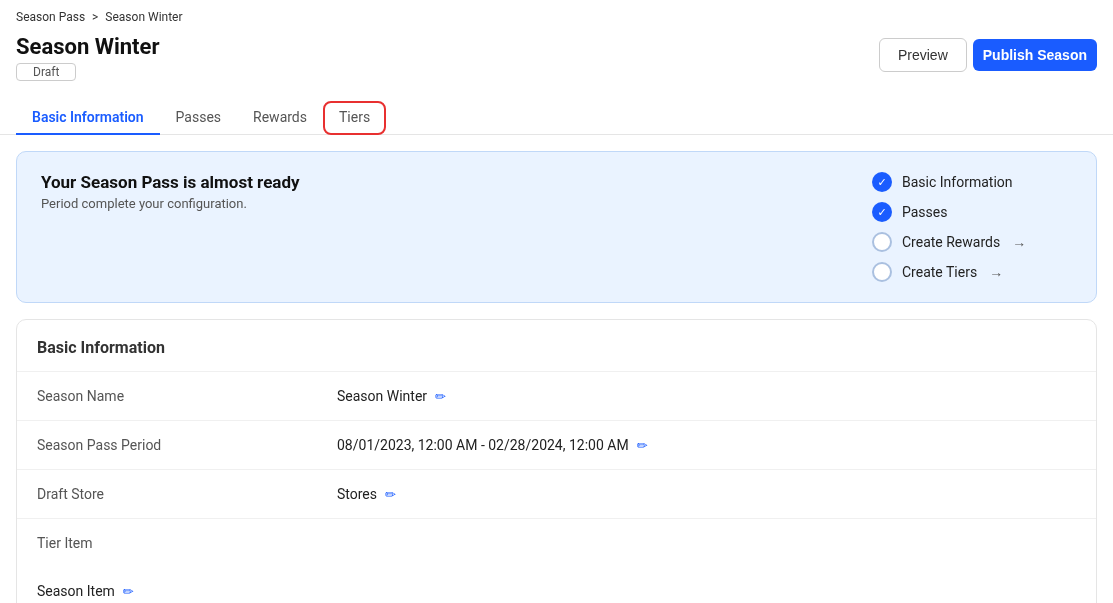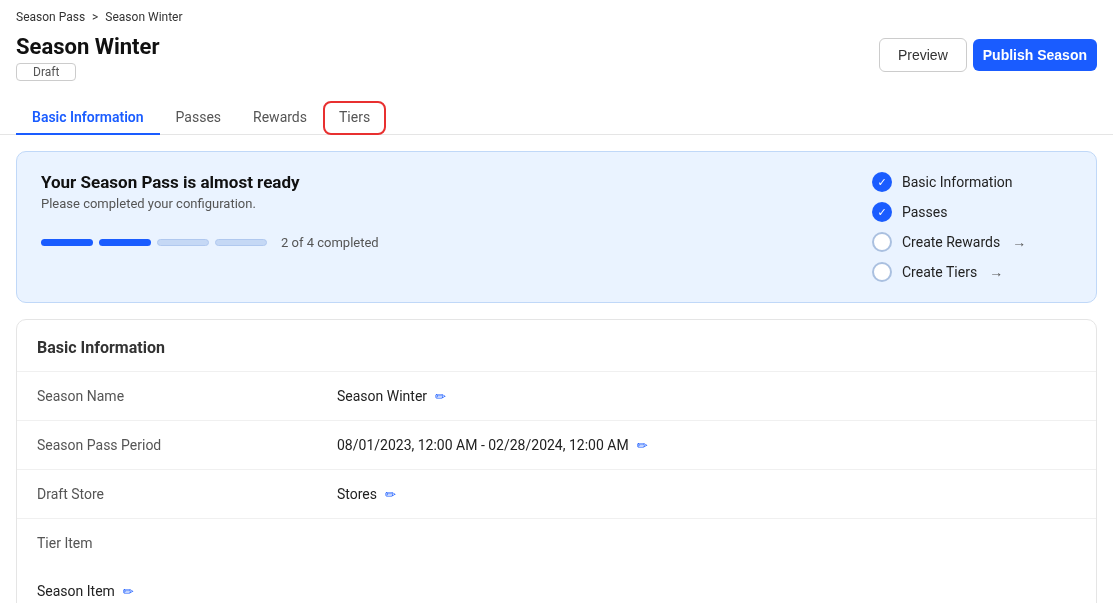--- a/index.html
+++ b/index.html
@@ -252,28 +252,21 @@
   <div class="tab highlighted">
     <span>Tiers</span>
   </div>
 </div>
 
 <div class="main-content">
 
   <div class="progress-card">
     <div class="progress-left">
       <div class="progress-title">Your Season Pass is almost ready</div>
-      <div class="progress-subtitle">Please completed your configuration.</div>
-      <div class="progress-bar-row">
-        <div class="progress-seg filled"></div>
-        <div class="progress-seg filled"></div>
-        <div class="progress-seg empty"></div>
-        <div class="progress-seg empty"></div>
-        <span class="progress-text">2 of 4 completed</span>
-      </div>
+      <div class="progress-subtitle">Period complete your configuration.</div>
     </div>
     <div class="progress-right">
       <div class="checklist-item">
         <div class="check-icon done">✓</div>
         <span class="checklist-label">Basic Information</span>
       </div>
       <div class="checklist-item">
         <div class="check-icon done">✓</div>
         <span class="checklist-label">Passes</span>
       </div>

